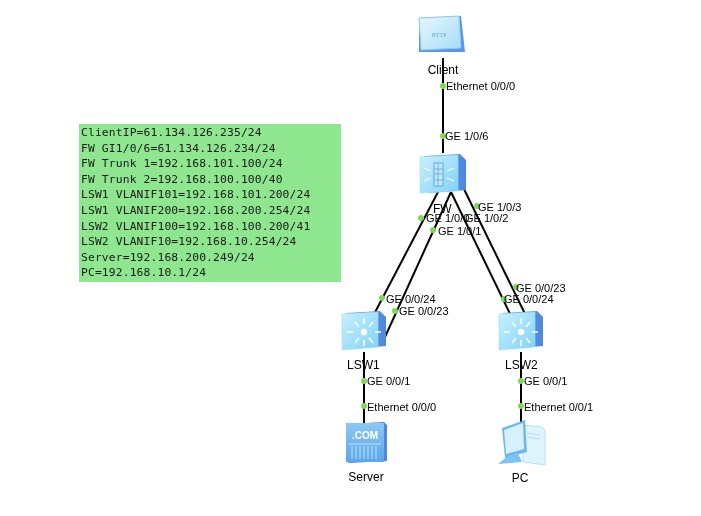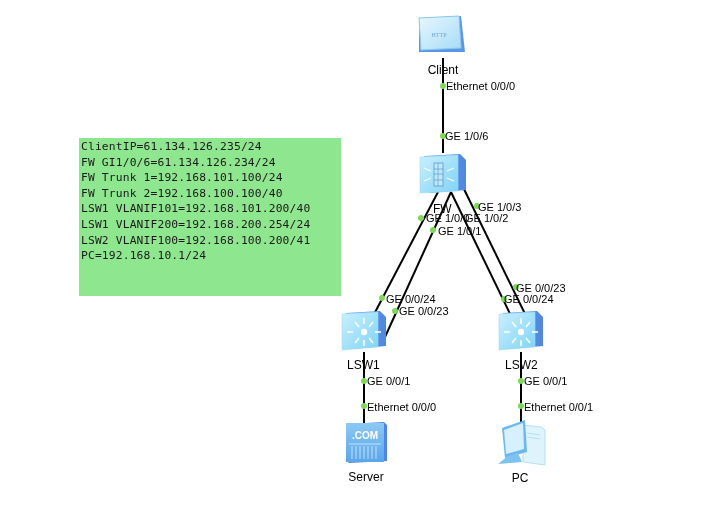--- a/index.html
+++ b/index.html
@@ -1,21 +1,21 @@
 <!DOCTYPE html>
 <html><head>
 <meta charset="utf-8">
 <style>
   html, body { margin:0; padding:0; background:#ffffff; }
   body { width:701px; height:516px; position:relative; overflow:hidden; font-family:"Liberation Sans", sans-serif; }
   #topo { position:absolute; left:0; top:0; width:701px; height:516px; }
   .lbl { font-family:"Liberation Sans", sans-serif; font-size:11px; fill:#000; }
   .dev { font-family:"Liberation Sans", sans-serif; font-size:12px; fill:#000; }
   .info {
-    position:absolute; left:79px; top:138px; width:262px; height:158px;
+    position:absolute; left:79px; top:124px; width:262px; height:158px;
     background:#8ee68e; box-sizing:border-box; padding:1px 0 0 2px;
     font-family:"DejaVu Sans Mono", monospace; font-size:11.3px; line-height:15.6px; color:#1a1a1a;
   }
   .info div { white-space:pre; letter-spacing:0.15px; }
 </style>
 </head>
 <body>
 
 <svg id="topo" viewBox="0 0 701 516" xmlns="http://www.w3.org/2000/svg">
   <defs>
@@ -185,17 +185,19 @@
       <text class="lbl" x="524" y="411">Ethernet 0/0/1</text>
     </g>
   </g>
 </svg>
 
 <div class="info">
   <div>ClientIP=61.134.126.235/24</div>
   <div>FW GI1/0/6=61.134.126.234/24</div>
   <div>FW Trunk 1=192.168.101.100/24</div>
   <div>FW Trunk 2=192.168.100.100/40</div>
-  <div>LSW1 VLANIF101=192.168.101.200/40</div>
+  <div>LSW1 VLANIF101=192.168.101.200/24</div>
   <div>LSW1 VLANIF200=192.168.200.254/24</div>
   <div>LSW2 VLANIF100=192.168.100.200/41</div>
+  <div>LSW2 VLANIF10=192.168.10.254/24</div>
+  <div>Server=192.168.200.249/24</div>
   <div>PC=192.168.10.1/24</div>
 </div>
 
 </body></html>

